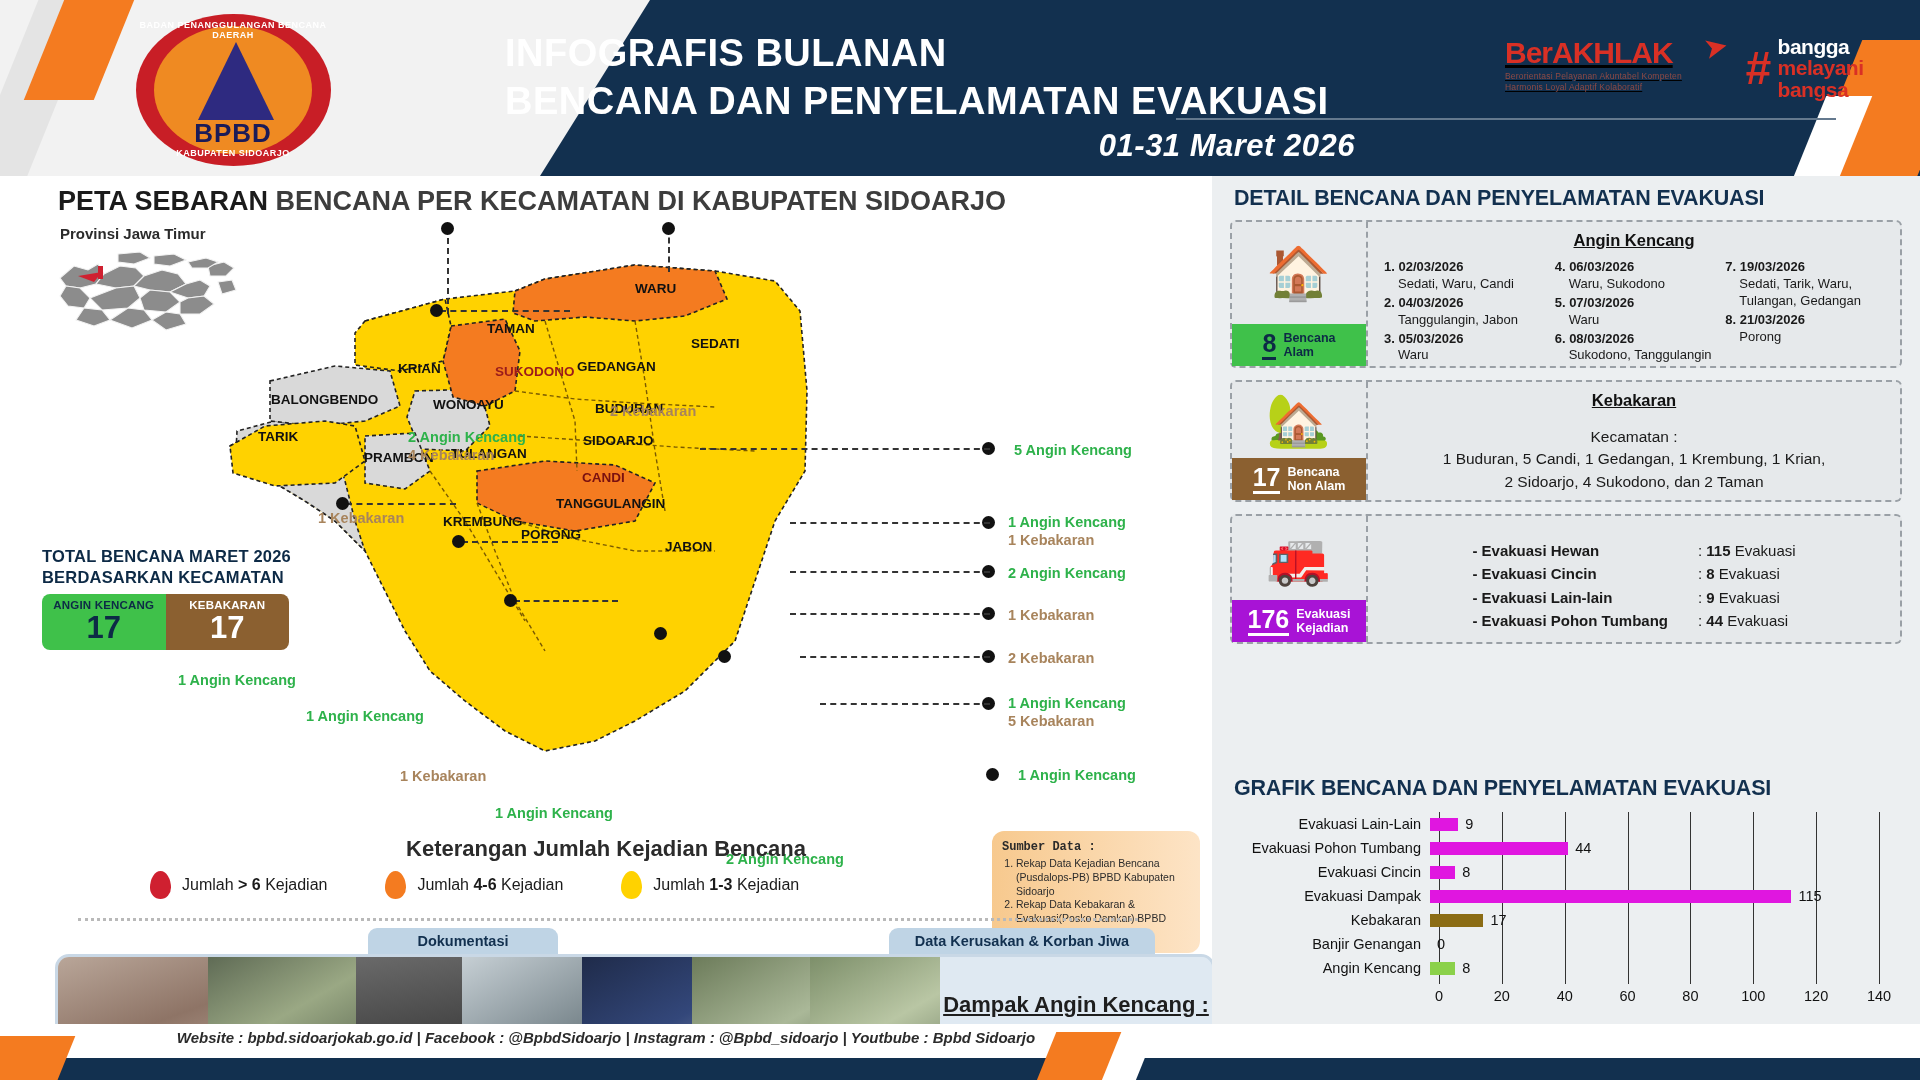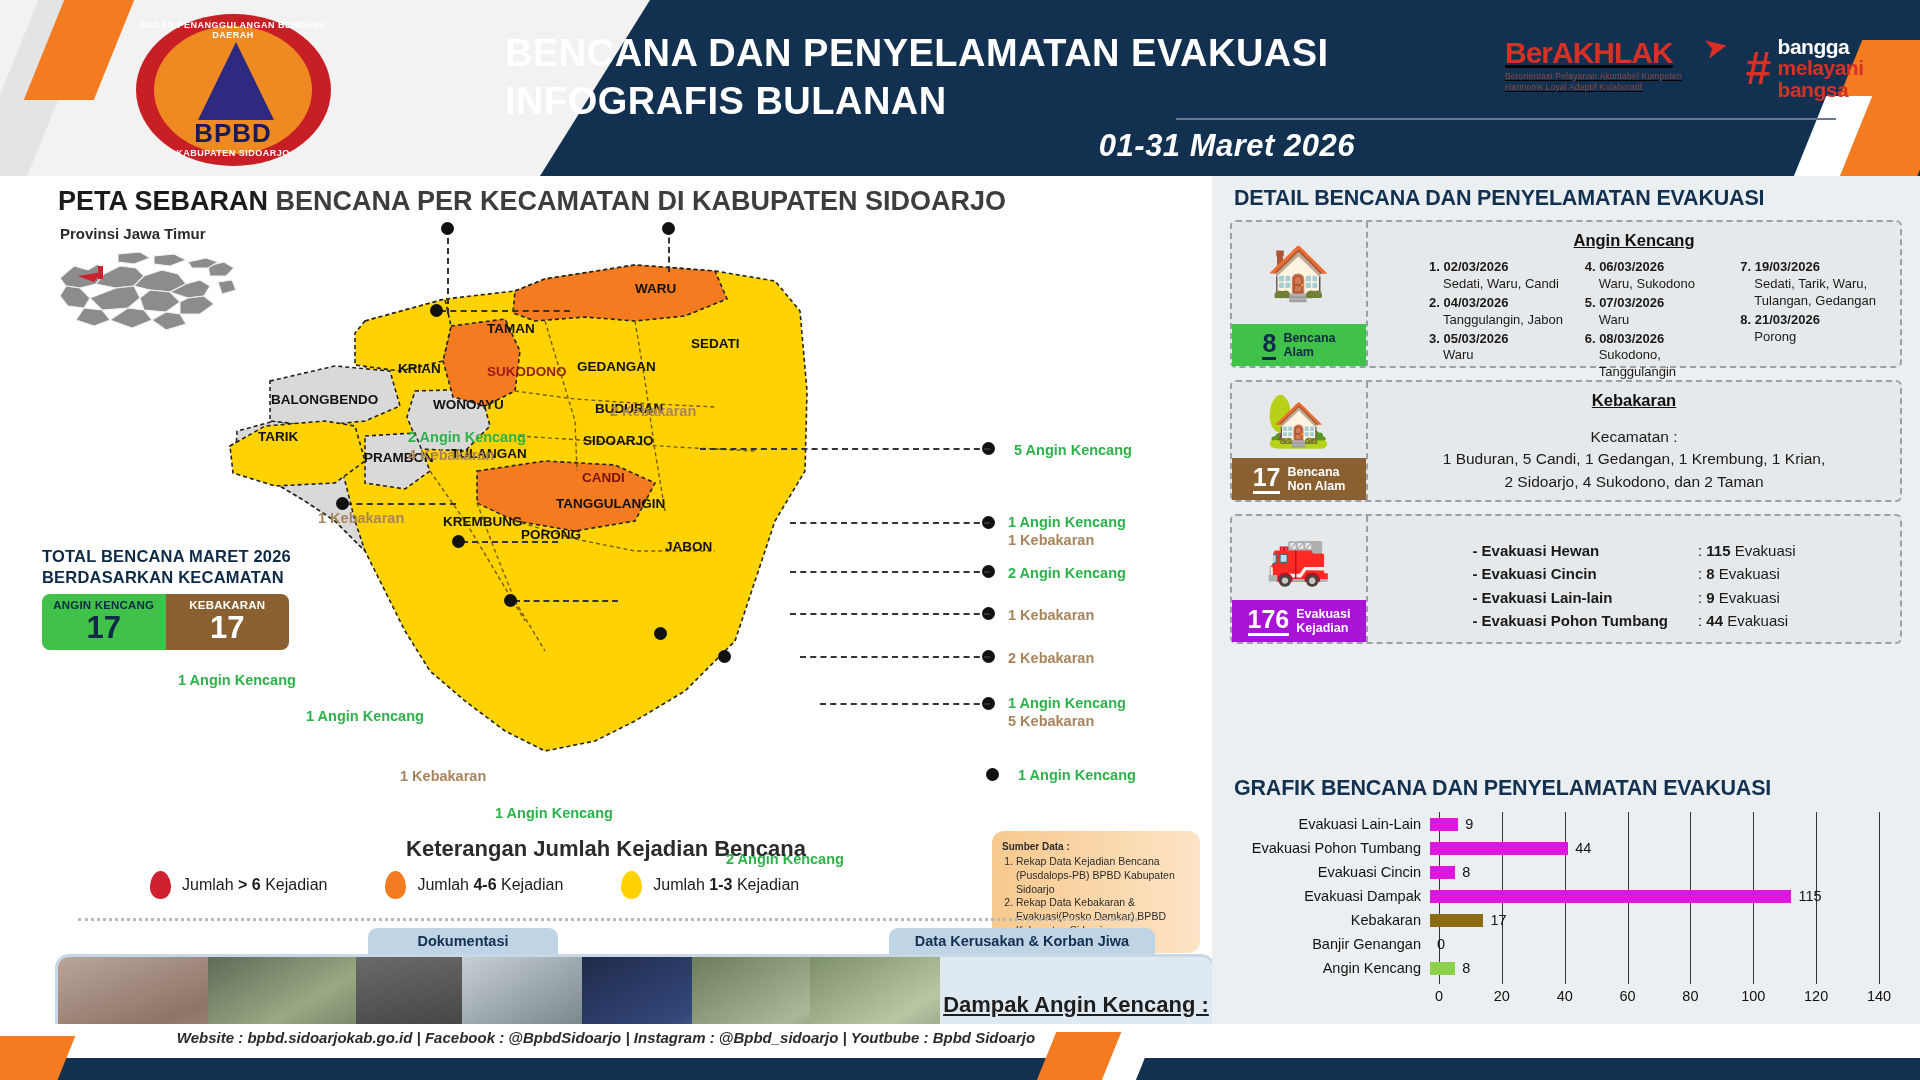--- a/index.html
+++ b/index.html
@@ -89,21 +89,21 @@
   .tc-green { background:#3fc14a; color:#0d2a46; }
   .tc-brown { background:#8b6030; color:#fff; }
   .tc-lbl { font-size:11.5px; font-weight:bold; letter-spacing:.2px; }
   .tc-val { font-size:31px; font-weight:bold; line-height:1; margin-top:1px; }
   .tc-green .tc-val { color:#0d2a46; } .tc-brown .tc-val { color:#fff; }
 
   
   .sumber { position:absolute; left:992px; top:655px; width:208px; height:122px;
             background:linear-gradient(90deg,#f7c98e,#fde4c6); border-radius:12px; padding:9px 10px;
             font-size:10.5px; color:#2b2b2b; line-height:1.32; }
-  .sumber b { font-size:10px; }
+  .sumber b { font-size:12px;font-family:Liberation Mono, monospace; }
   .sumber ol { margin:1px 0 0 14px; }
 
   
   .legend-title { position:absolute; left:0; top:660px; width:1212px; text-align:center;
                   font-size:22px; font-weight:bold; color:#2b2b2b; }
   .legend-row { position:absolute; left:150px; top:695px; width:900px; display:flex; gap:58px; align-items:center; }
   .legend-item { display:flex; align-items:center; gap:11px; font-size:16px; color:#1b1b1b; }
   .pin { width:21px; height:28px; border-radius:50% 50% 50% 50% / 60% 60% 40% 40%; position:relative; }
   .pin::after { content:''; position:absolute; left:50%; top:18px; transform:translateX(-50%);
                 border-left:5px solid transparent; border-right:5px solid transparent; border-top:11px solid inherit; }
@@ -147,21 +147,21 @@
   .ico-img { flex:1; display:flex; align-items:center; justify-content:center; font-size:52px; }
   .ico-bar { height:42px; display:flex; align-items:center; justify-content:center; gap:7px; padding:0 6px; }
   .ico-num { font-size:25px; font-weight:bold; border-bottom:3px solid currentColor; line-height:1.05; }
   .ico-lbl { font-size:12.5px; font-weight:bold; line-height:1.15; }
   .bar-green { background:#3fc14a; color:#0d2a46; }
   .bar-brown { background:#8b6030; color:#fff; }
   .bar-purple { background:#a813d6; color:#fff; }
   .card-body { flex:1; padding:9px 10px; position:relative; }
   .card-ttl { text-align:center; font-size:16.5px; font-weight:bold; color:#111; text-decoration:underline; }
 
-  .ak-cols { display:flex; margin-top:9px; font-size:13px; color:#1a1a1a; line-height:1.3;margin-left:45px; }
+  .ak-cols { display:flex; margin-top:9px; font-size:13px; color:#1a1a1a; line-height:1.3; }
   .ak-col { flex:1; padding-left:6px; }
   .ak-item { margin-bottom:2px; }
   .ak-item .d { font-weight:bold; }
   .ak-item .k { padding-left:14px; }
 
   .kb-body { text-align:center; font-size:15.5px; color:#1a1a1a; line-height:1.45; margin-top:16px; }
 
   .ev-list { margin-top:14px; display:flex; justify-content:center; font-size:15px; color:#1a1a1a; line-height:1.55; }
   .ev-l { font-weight:bold; }
   .ev-r { margin-left:30px; }
@@ -196,22 +196,22 @@
     <div class="logo">
       <div class="logo-ring"></div>
       <div class="logo-inner"></div>
       <div class="logo-tri"></div>
       <div class="logo-arc-top">BADAN PENANGGULANGAN BENCANA DAERAH</div>
       <div class="logo-txt">BPBD</div>
       <div class="logo-arc-bot">KABUPATEN SIDOARJO</div>
     </div>
 
     <div class="title-block">
+      <div class="title-line">INFOGRAFIS BULANAN</div>
       <div class="title-line">BENCANA DAN PENYELAMATAN EVAKUASI</div>
-      <div class="title-line">INFOGRAFIS BULANAN</div>
     </div>
     <div class="date-line">01-31 Maret 2026</div>
 
     <div class="berakhlak">
       <div class="ber-main">BerAKHLAK</div>
       <div class="ber-arrow">➤</div>
       <div class="ber-sub">Berorientasi Pelayanan  Akuntabel  Kompeten</div>
       <div class="ber-sub" style="margin-top:0">Harmonis  Loyal  Adaptif  Kolaboratif</div>
     </div>
 
@@ -290,21 +290,21 @@
           <path d="M300,300 L360,318 L420,330 L500,330"></path>
           <path d="M262,282 L280,330 L300,380 L330,430"></path>
           <path d="M215,250 L250,300 L280,350 L310,400"></path>
         </g>
       </svg>
 
       
       <div class="kec-label" style="left:272px;top:100px">TAMAN</div>
       <div class="kec-label" style="left:420px;top:60px">WARU</div>
       <div class="kec-label" style="left:183px;top:140px">KRIAN</div>
-      <div class="kec-label" style="left:272px;top:143px;color:#9b1b1b">SUKODONO</div>
+      <div class="kec-label" style="left:280px;top:143px;color:#9b1b1b">SUKODONO</div>
       <div class="kec-label" style="left:362px;top:138px">GEDANGAN</div>
       <div class="kec-label" style="left:476px;top:115px">SEDATI</div>
       <div class="kec-label" style="left:56px;top:171px">BALONGBENDO</div>
       <div class="kec-label" style="left:218px;top:176px">WONOAYU</div>
       <div class="kec-label" style="left:380px;top:180px">BUDURAN</div>
       <div class="kec-label" style="left:43px;top:208px">TARIK</div>
       <div class="kec-label" style="left:368px;top:212px">SIDOARJO</div>
       <div class="kec-label" style="left:149px;top:229px">PRAMBON</div>
       <div class="kec-label" style="left:236px;top:225px">TULANGAN</div>
       <div class="kec-label" style="left:367px;top:249px;color:#7a1010">CANDI</div>

